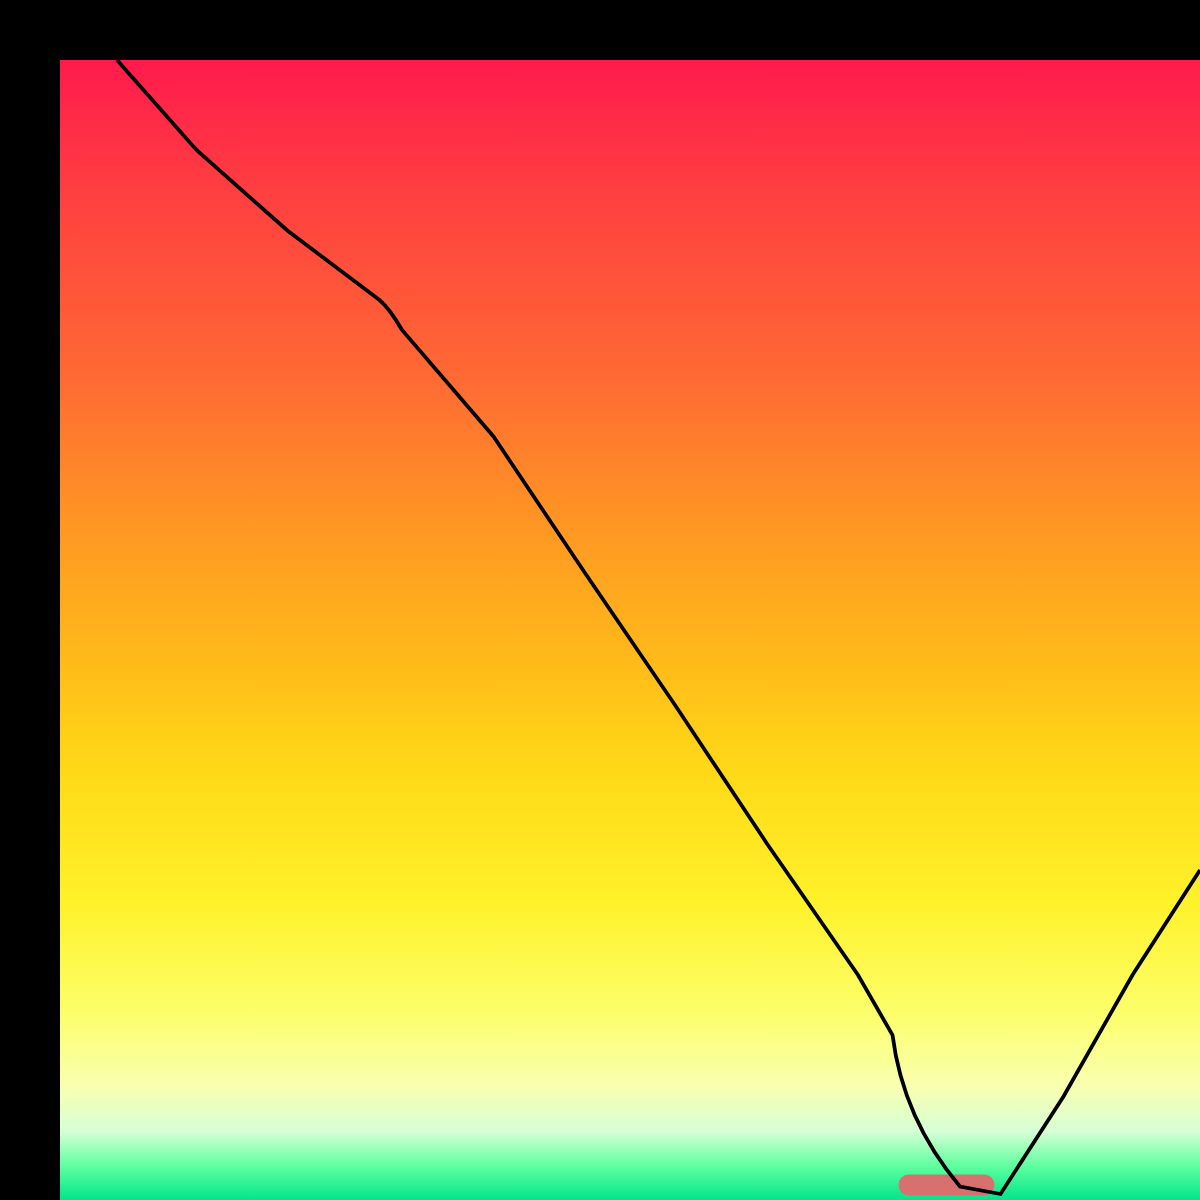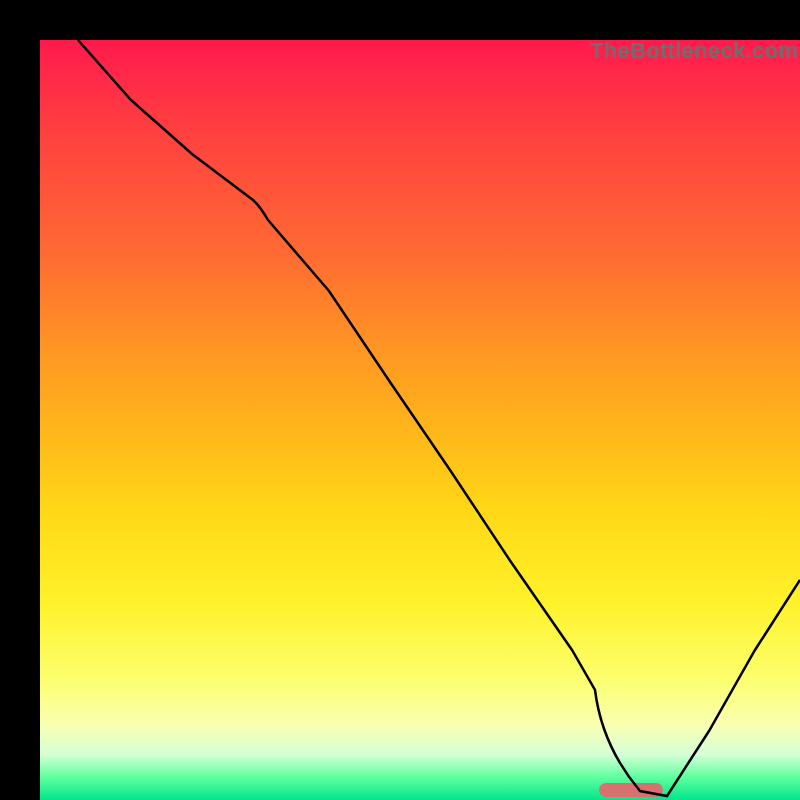--- a/index.html
+++ b/index.html
@@ -80,21 +80,20 @@
     stroke-linejoin: miter;
   }
 </style>
 </head>
 <body>
 
 <div class="frame">
   <div class="plot">
     <div class="gradient-fill"></div>
 
-    <div class="watermark">TheBottleneck.com</div>
 
     <div class="marker" id="optimal-marker" style="left: 558.6px; width: 64.6px; top: 743.12px;"></div>
 
     <svg class="curve" viewBox="0 0 760 760" preserveAspectRatio="none">
       <path id="curve-path" d="M 38 0 L 91 60 L 152 114 L 213 160 Q 220 166 228 180 L 289 251 L 350 342 L 410 430 L 471 522 L 532 610 L 555 650 Q 562 706 600 751 L 627 756 L 669 691 L 715 610 L 760 540"></path>
     </svg>
   </div>
 </div>
 
 </body></html>

